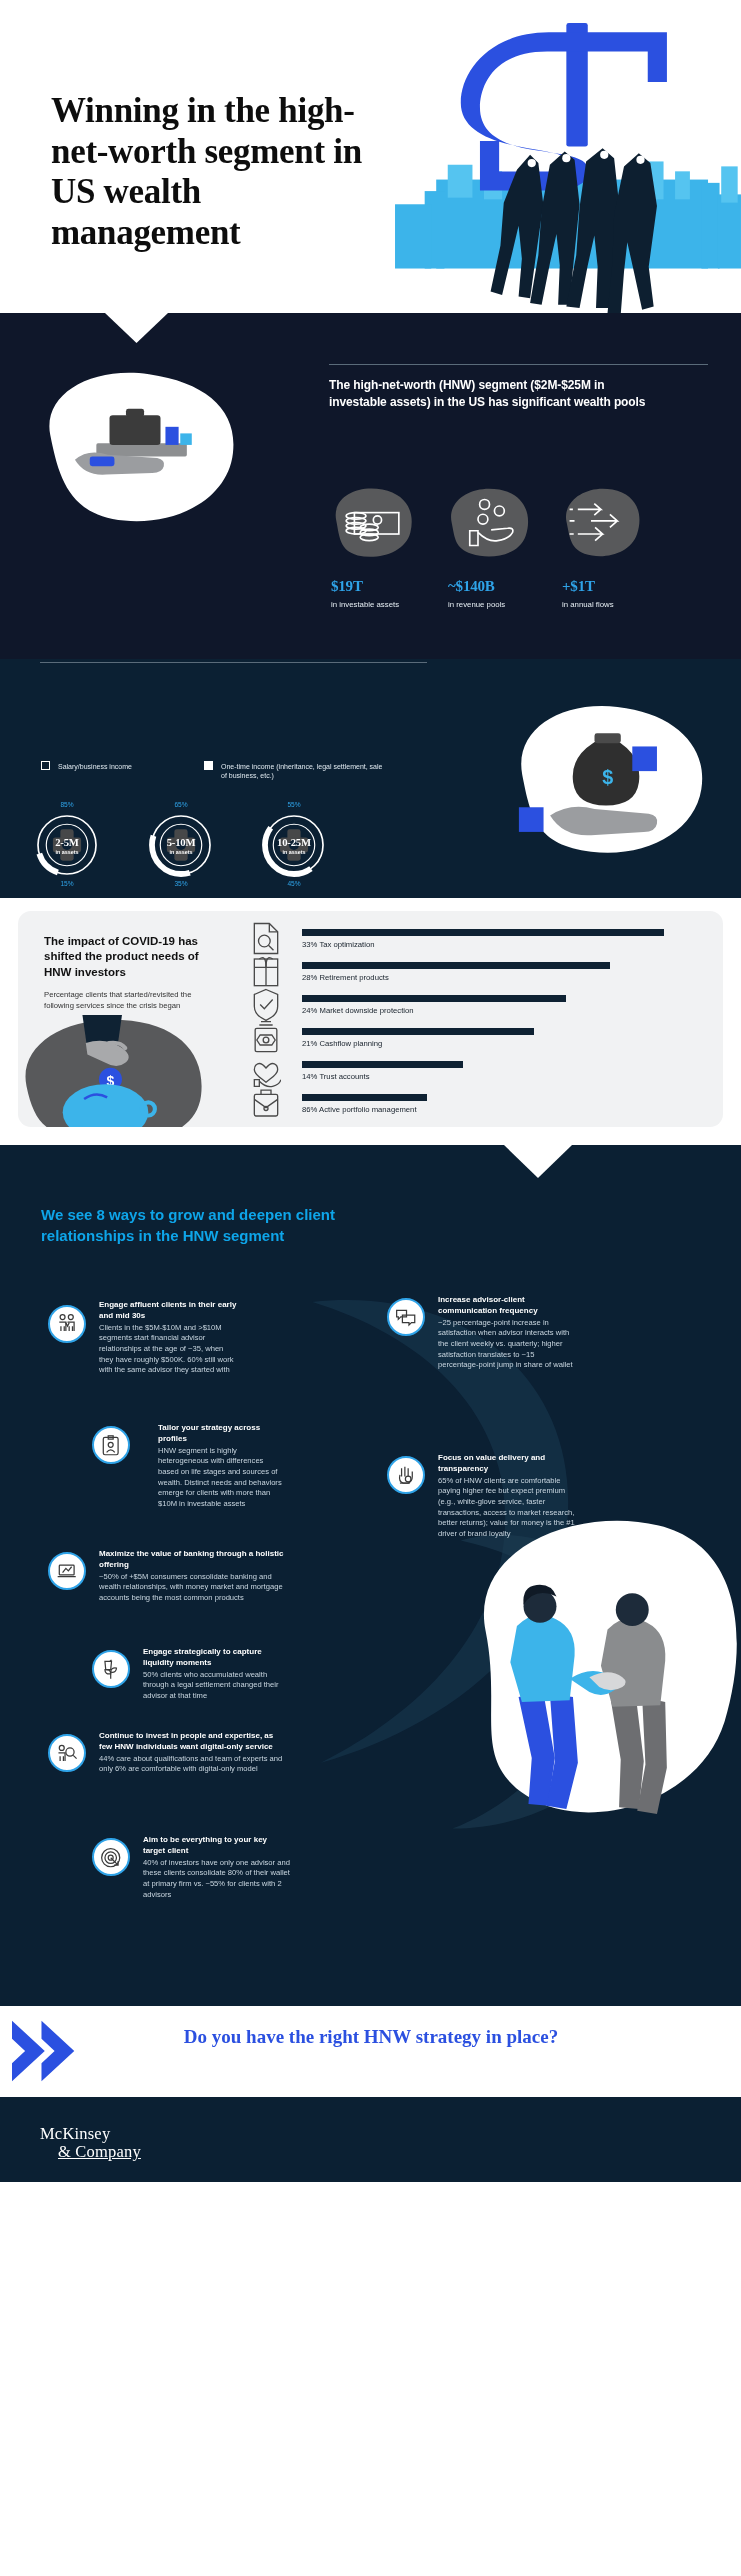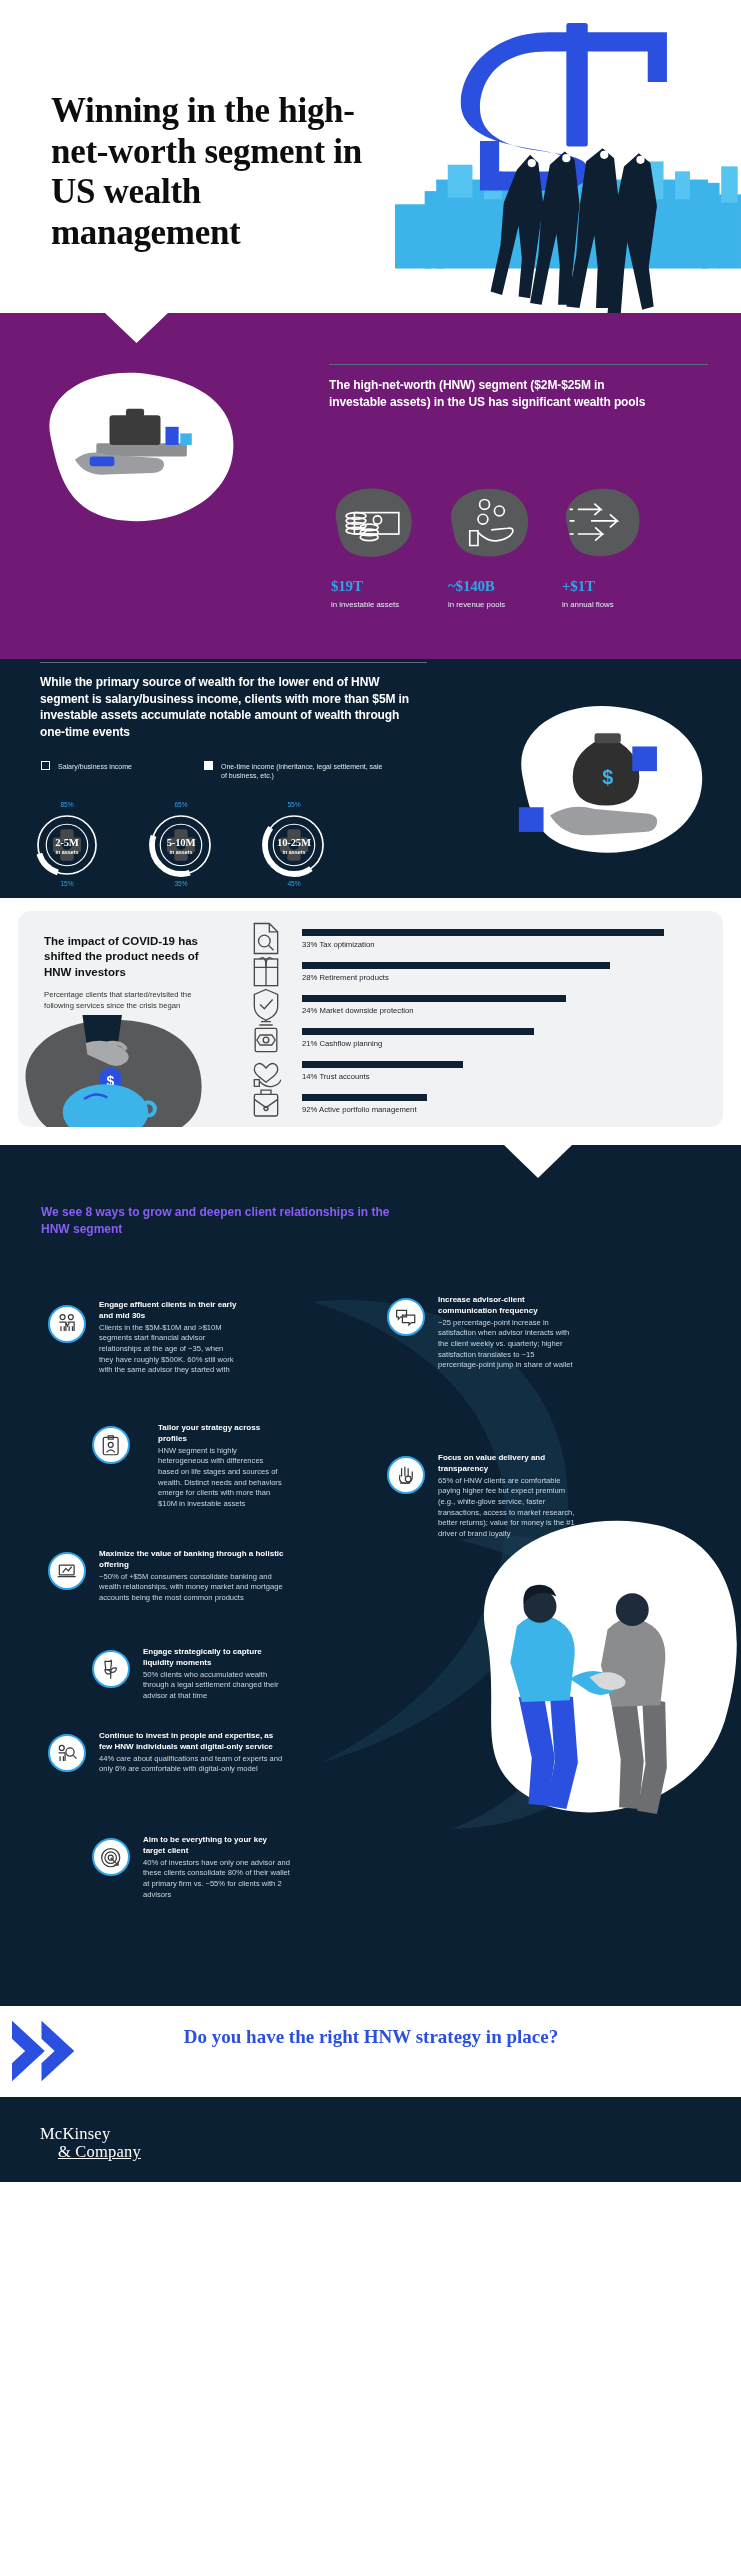--- a/index.html
+++ b/index.html
@@ -15,21 +15,21 @@
   .hero { height:313px; background:#ffffff; position:relative; overflow:hidden; }
   .hero-title {
     position:absolute; left:51px; top:91px; width:346px;
     font-family:"Liberation Serif", serif;
     font-size:35px; line-height:1.16; font-weight:700; color:#0d0d0d;
     letter-spacing:-0.3px;
   }
   .hero-art { position:absolute; right:0; top:0; width:346px; height:313px; }
 
   
-  .dark1 { background:#701a75; height:346px; position:relative; overflow:hidden; }
+  .dark1 { background:#0f172a; height:346px; position:relative; overflow:hidden; }
   .hr-line { position:absolute; height:0.8px; background:#5a6b7a; }
 
   .blk-head {
     position:absolute; color:#fff; font-weight:700;
     font-size:12px; line-height:1.38; letter-spacing:-0.1px;
   }
   .stat-blob { position:absolute; }
   .stat-num {
     position:absolute; font-family:"Liberation Serif", serif;
     font-weight:700; font-size:15px; color:#2fa3e8; letter-spacing:-0.2px;
@@ -64,21 +64,21 @@
   .card-sub { position:absolute; left:26px; top:79px; width:177px;
     font-size:7.7px; color:#333; line-height:1.42; }
   .bar-row { position:absolute; left:284px; }
   .bar { height:7.4px; background:#0f2233; }
   .bar-lbl { font-size:7.7px; color:#17212b; margin-top:4.1px; }
   .bar-icon { position:absolute; left:-51px; top:-8.2px; width:33px; height:35px; }
 
   
   .dark3 { background:#0b2033; height:861px; position:relative; overflow:hidden; }
   .ways-head { position:absolute; left:41px; top:59px; width:354px;
-    color:#8b5cf6; font-weight:700; font-size:12px; line-height:1.4; }
+    color:#0ea5e9; font-weight:700; font-size:15px; line-height:1.4; }
   .way { position:absolute; }
   .way-ico {
     position:absolute; border-radius:50%; background:#fff;
     border:2.5px solid #2fa3e8; display:flex; align-items:center; justify-content:center;
   }
   .way-t { font-size:8px; font-weight:700; color:#ffffff; line-height:1.33; }
   .way-b { font-size:7.6px; color:#c9d6e0; line-height:1.4; margin-top:1.6px; }
 
   
   .cta { background:#ffffff; height:91px; position:relative; }
@@ -210,21 +210,20 @@
         </g>
       </svg>
     </div>
     <div class="stat-num" style="left:562px;top:265px;">+$1T</div>
     <div class="stat-lbl" style="left:562px;top:287px;">in annual flows</div>
   </div>
 </div>
 
 <div class="sec dark2">
   <div class="hr-line" style="left:40px;top:3.3px;width:387px;"></div>
-  <div class="blk-head" style="left:40px;top:15px;width:387px;">While the primary source of wealth for the lower end of HNW segment is salary/business income, clients with more than $5M in investable assets accumulate notable amount of wealth through one-time events</div>
 
   <div class="legend-box" style="left:41px;top:102px;border:1.3px solid #fff;"></div>
   <div class="legend-txt" style="left:58px;top:103px;width:124px;">Salary/business income</div>
   <div class="legend-box" style="left:204px;top:102px;background:#fff;"></div>
   <div class="legend-txt" style="left:221px;top:103px;width:165px;">One-time income (inheritance, legal settlement, sale of business, etc.)</div>
 
   <div class="donut-wrap" style="left:33px;top:152px;">
     <div class="donut-cap" style="top:-10px;">85%</div>
     <svg width="68" height="68" viewBox="0 0 82 82">
       <circle cx="41" cy="41" r="35" fill="none" stroke="#ffffff" stroke-width="2"></circle>
@@ -374,21 +373,21 @@
     <div class="bar-row" style="top:183px;">
       <span class="bar-icon">
         <svg width="30" height="35" viewBox="0 0 36 42" fill="none" stroke="#4a4a4a" stroke-width="1.6">
           <rect x="4" y="10" width="28" height="26" rx="2"></rect>
             <path d="M12 10 v-5 h12 v5"></path>
           <path d="M4 16 l14 10 l14 -10"></path>
             <circle cx="18" cy="27" r="2.4"></circle>
         </svg>
       </span>
       <div class="bar" style="width:125px;"></div>
-      <div class="bar-lbl">92% Active portfolio management</div>
+      <div class="bar-lbl">86% Active portfolio management</div>
     </div>
   </div>
 </div>
 
 <div class="sec dark3">
   <div style="position:absolute;left:504px;top:0;width:68px;height:33px;background:#ffffff;clip-path:polygon(0 0,100% 0,50% 100%);"></div>
 
   <svg style="position:absolute;left:189px;top:124px;" width="527" height="609" viewBox="0 0 640 740">
     <path d="M150 40 C330 20 470 130 460 300 C450 460 300 560 160 600 C280 540 380 440 384 310 C388 170 280 80 150 40Z" fill="#16334a" opacity="0.75"></path>
     <path d="M330 330 C430 300 560 370 560 480 C560 600 440 680 320 680 C420 640 480 560 480 480 C480 390 420 350 330 330Z" fill="#1d3c52" opacity="0.6"></path>

